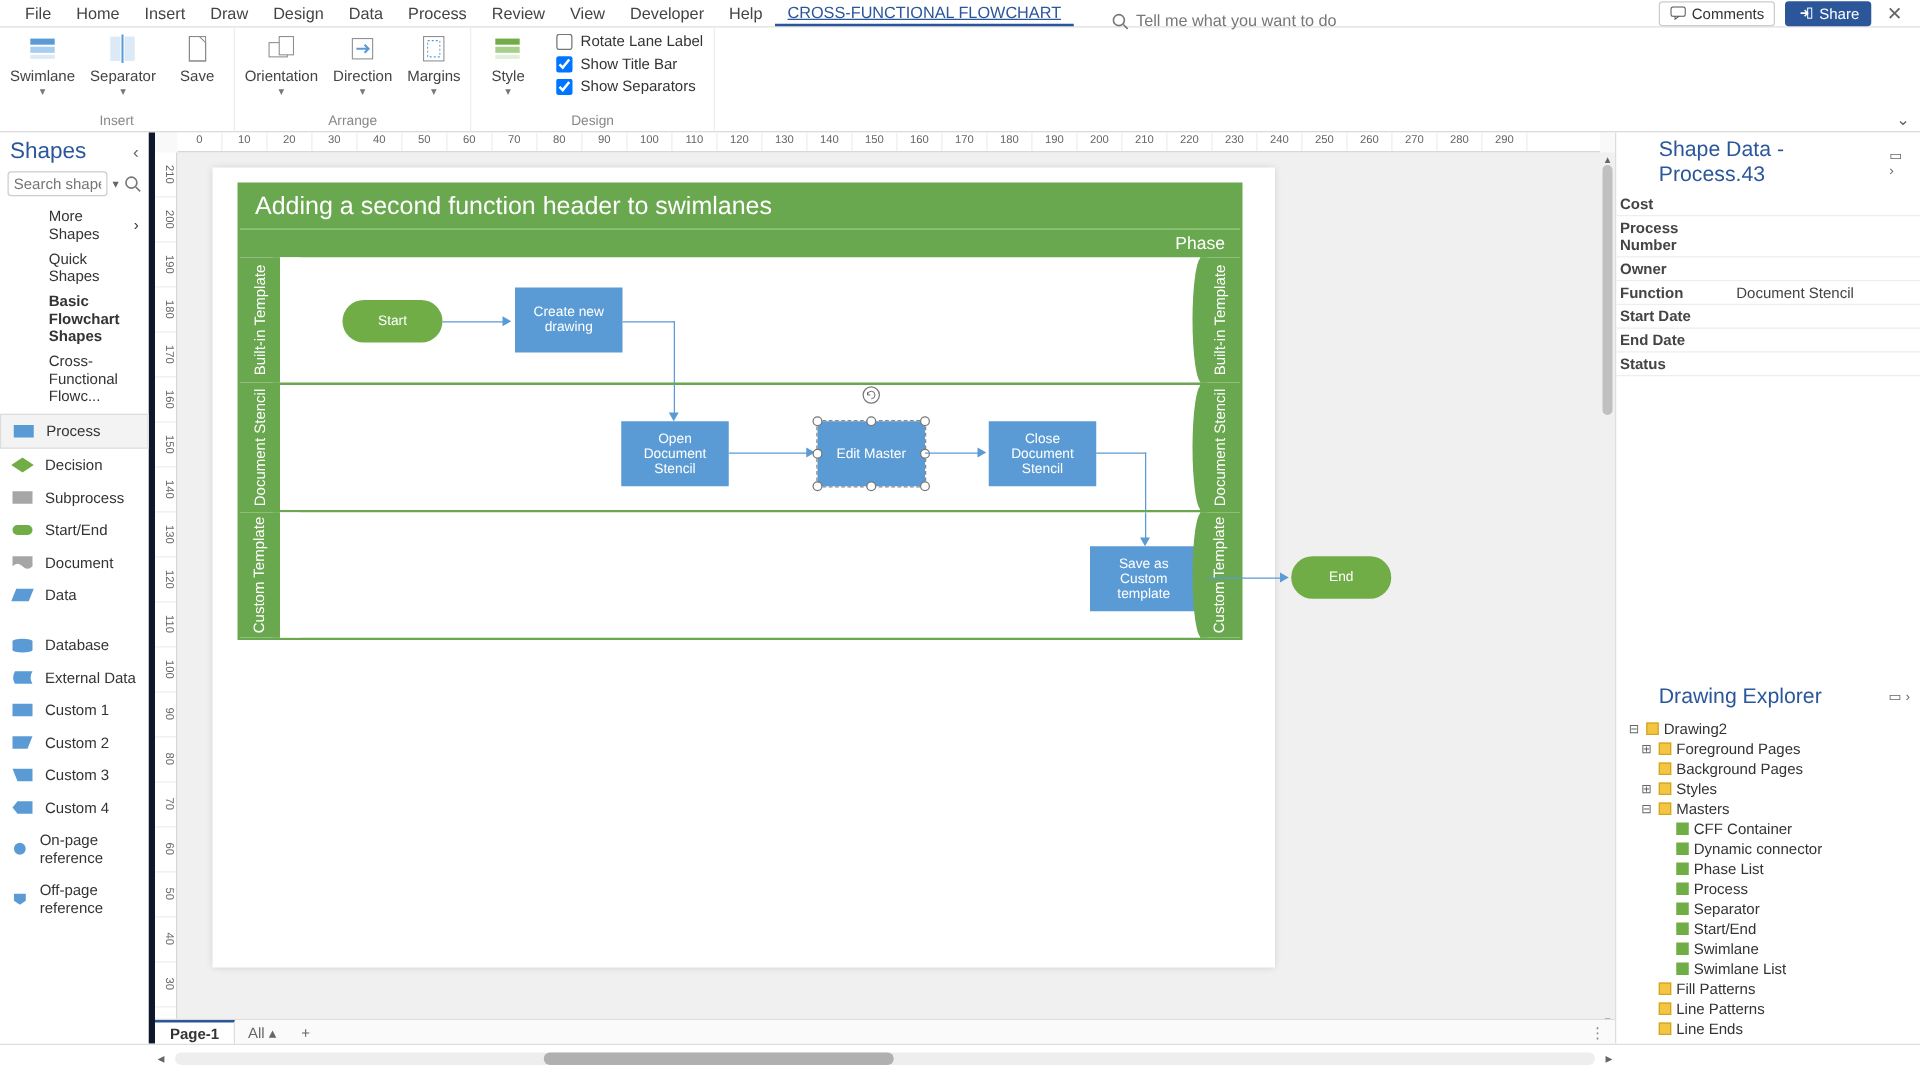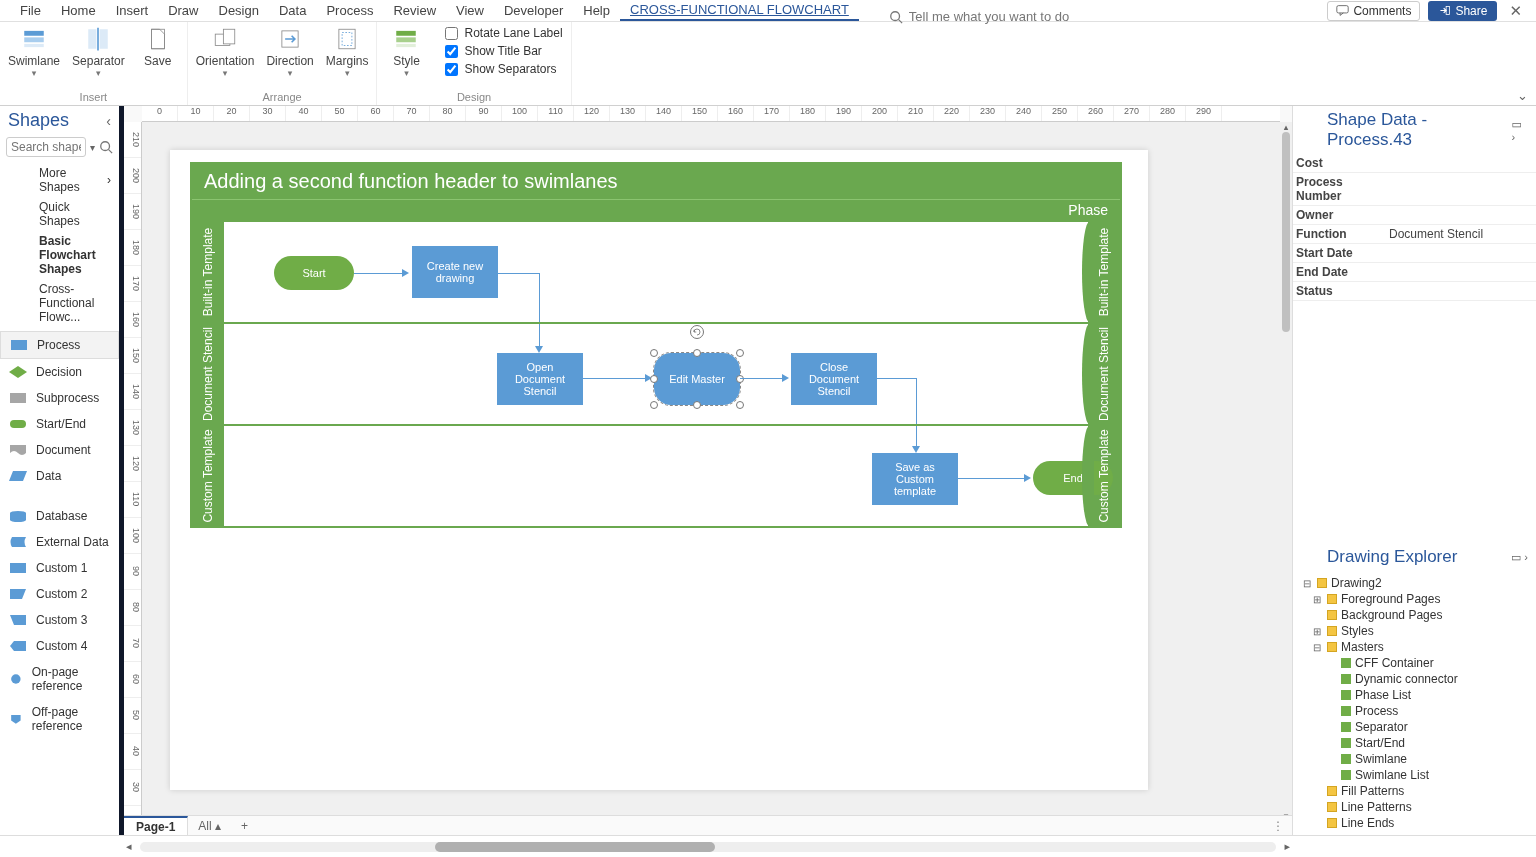--- a/index.html
+++ b/index.html
@@ -39,42 +39,42 @@
 .shape-entry { display: flex; align-items: center; gap: 8px; padding: 6px 8px; font-size: 12px; cursor: pointer; }
 .shape-entry.sel { background: #f3f3f3; border: 1px solid #ddd; }
 .shape-icon { width: 20px; height: 14px; }
 
 .canvas-area { flex: 1; position: relative; background: #f9f9f9; overflow: hidden; }
 .ruler-h { position: absolute; top: 0; left: 18px; right: 12px; height: 16px; background: #fff; border-bottom: 1px solid #ccc; display: flex; font-size: 9px; color: #666; overflow: hidden; }
 .ruler-h span { width: 36px; text-align: center; border-right: 1px solid #eee; flex-shrink: 0; }
 .ruler-v { position: absolute; top: 16px; left: 0; bottom: 12px; width: 18px; background: #fff; border-right: 1px solid #ccc; display: flex; flex-direction: column; font-size: 9px; color: #666; overflow: hidden; }
 .ruler-v span { height: 36px; writing-mode: vertical-rl; text-align: center; border-bottom: 1px solid #eee; flex-shrink: 0; }
 .canvas-inner { position: absolute; top: 16px; left: 18px; right: 12px; bottom: 12px; background: #f0f0f0; overflow: hidden; }
-.page { position: absolute; top: 28px; left: 28px; width: 978px; height: 640px; background: #fff; box-shadow: 0 0 6px rgba(0,0,0,0.15); }
+.page { position: absolute; top: 12px; left: 28px; width: 850px; height: 640px; background: #fff; box-shadow: 0 0 6px rgba(0,0,0,0.15); }
 .scrollbar-v { position: absolute; top: 16px; right: 0; bottom: 12px; width: 12px; background: #f0f0f0; }
 .scrollbar-v .thumb { position: absolute; top: 10px; width: 8px; left: 2px; height: 200px; background: #c0c0c0; border-radius: 4px; }
 .scrollbar-v .arr { position: absolute; left: 0; width: 12px; height: 12px; font-size: 9px; text-align: center; color: #666; }
 
 
 .swimlane-container { position: absolute; top: 12px; left: 20px; right: 26px; border: 2px solid #6aa84f; }
 .swimlane-title { background: #6aa84f; color: #fff; font-size: 20px; padding: 6px 12px; font-weight: 400; }
 .phase-row { background: #6aa84f; color: #fff; text-align: right; padding: 2px 12px; font-size: 14px; border-top: 1px solid #8bc470; }
 .lane { display: flex; border-top: 2px solid #6aa84f; height: 102px; position: relative; }
 .lane-label { width: 32px; background: #6aa84f; color: #fff; display: flex; align-items: center; justify-content: center; font-size: 12px; }
 .lane-label span { transform: rotate(-90deg); white-space: nowrap; }
 .lane-label.right { border-left: none; }
 .lane-body { flex: 1; position: relative; background: #fff; }
 .lane-curve-l { position: absolute; left: 32px; top: 0; bottom: 0; width: 16px; background: #fff; }
 .lane-curve-l::before { content: ""; position: absolute; left: -6px; top: 0; bottom: 0; width: 12px; background: #6aa84f; border-radius: 0 60% 60% 0 / 0 50% 50% 0; }
 .lane-curve-r { position: absolute; right: 32px; top: 0; bottom: 0; width: 16px; }
 .lane-curve-r::before { content: ""; position: absolute; right: -6px; top: 0; bottom: 0; width: 12px; background: #6aa84f; border-radius: 60% 0 0 60% / 50% 0 0 50%; }
 
 .shape-box { position: absolute; background: #5b9bd5; color: #fff; font-size: 11px; display: flex; align-items: center; justify-content: center; text-align: center; padding: 4px; }
 .shape-term { border-radius: 18px; background: #70ad47; }
-.shape-selected { outline: 1px dashed #888; border-radius: 17px; }
+.shape-selected { outline: 1px dashed #888; }
 .sel-handle { position: absolute; width: 8px; height: 8px; background: #fff; border: 1px solid #777; border-radius: 50%; }
 .rot-handle { position: absolute; width: 14px; height: 14px; border: 1px solid #777; border-radius: 50%; background: #fff; left: 50%; top: -28px; transform: translateX(-50%); }
 
 .connector { position: absolute; border-color: #5b9bd5; }
 .arrow-r { position: absolute; width: 0; height: 0; border-top: 4px solid transparent; border-bottom: 4px solid transparent; border-left: 7px solid #5b9bd5; }
 .arrow-d { position: absolute; width: 0; height: 0; border-left: 4px solid transparent; border-right: 4px solid transparent; border-top: 7px solid #5b9bd5; }
 
 
 .right-panels { width: 244px; border-left: 1px solid #ddd; display: flex; flex-direction: column; background: #fff; }
 .panel-header { color: #2b579a; font-size: 17px; padding: 4px 8px; display: flex; justify-content: space-between; align-items: center; margin-left: 26px; }

